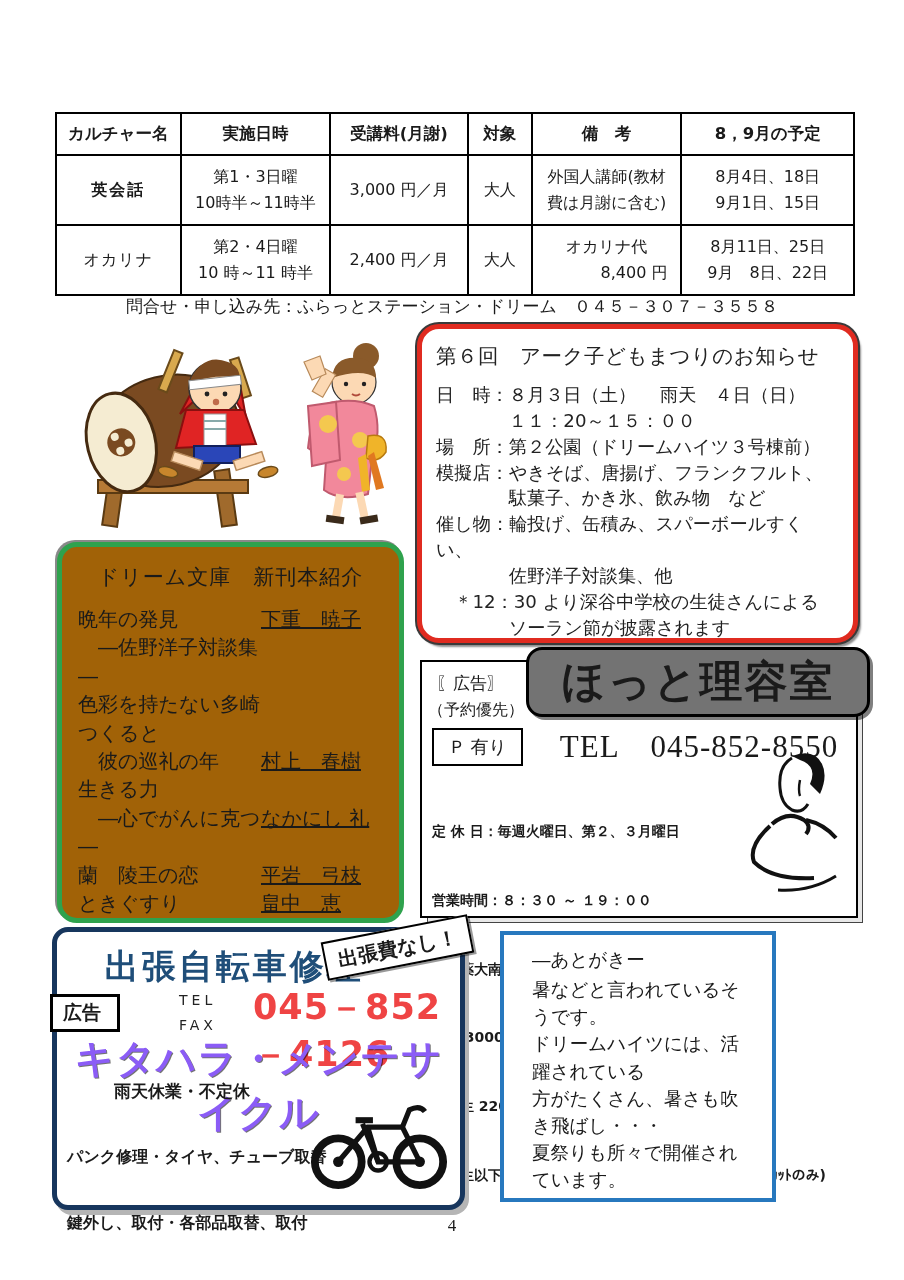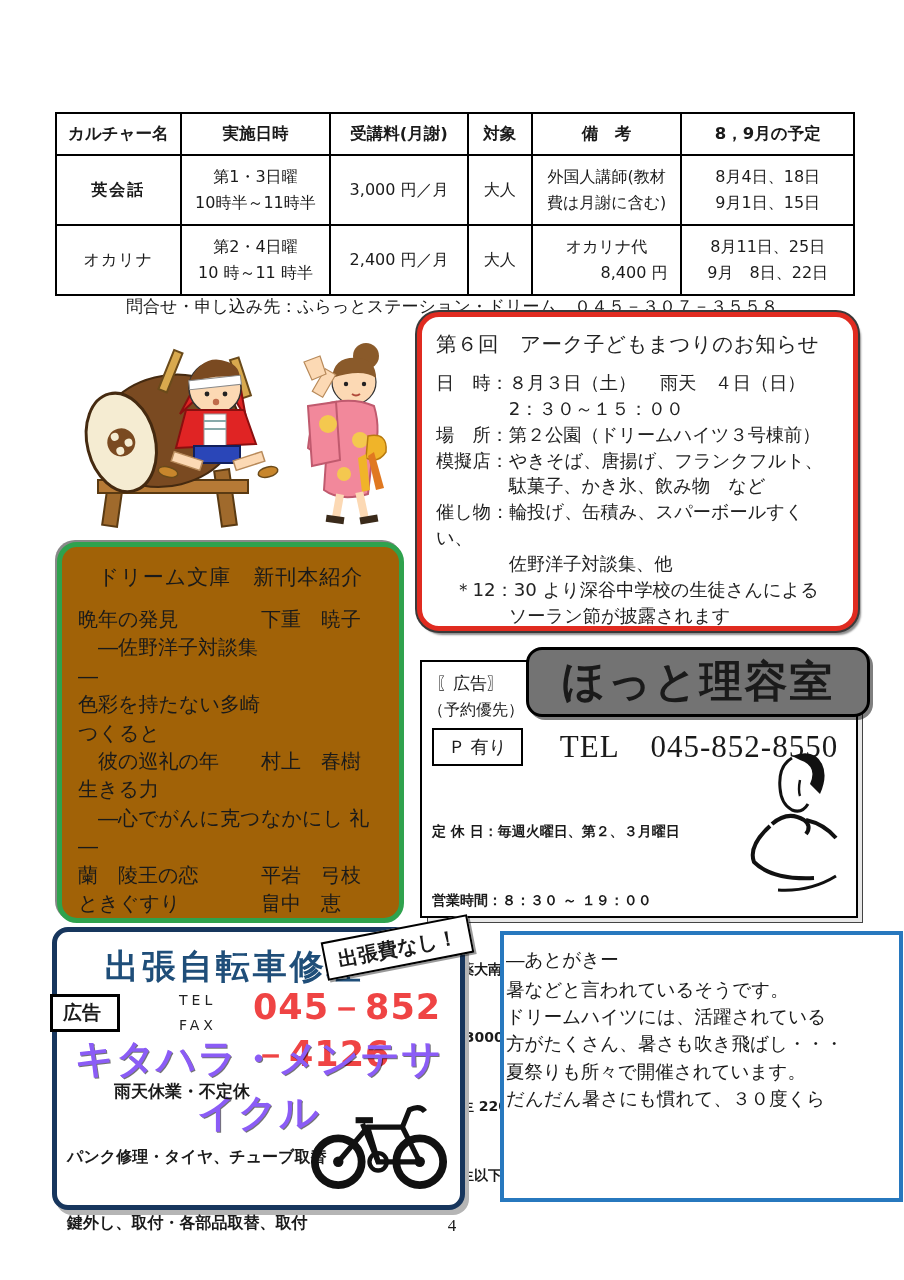--- a/index.html
+++ b/index.html
@@ -15,33 +15,33 @@
   table.school td { height:70px; font-size:16px; line-height:1.6; }
   td.cname1 { font-size:23px; font-weight:700; letter-spacing:2px; }
   td.cname2 { font-size:20px; font-weight:500; letter-spacing:1px; }
   td.fee { font-size:17px; }
   td.target { font-size:18px; }
   td.note { text-align:left; padding-left:8px; font-size:15.5px; }
   .note-r2 { display:block; text-align:right; padding-right:10px; }
 
   .contact-line { position:absolute; top:295px; left:0; width:100%; text-align:center; font-size:17px; }
 
-  .festival-box { position:absolute; left:417px; top:312px; width:441px; height:319px;
+  .festival-box { position:absolute; left:417px; top:324px; width:441px; height:319px;
     border:5px solid #e02b20; border-radius:22px; background:#fff;
     box-shadow:0 0 0 2px #3a3a3a, 3px 4px 2px rgba(0,0,0,.45); padding:13px 14px; overflow:hidden; }
   .festival-title { font-size:20.5px; margin-bottom:12px; letter-spacing:.5px; color:#222; }
   .festival-line { font-size:18.2px; line-height:1.42; white-space:pre-wrap; color:#222; }
 
   .library-box { position:absolute; left:57px; top:542px; width:347px; height:381px;
     border:5px solid #2fa24d; border-radius:20px; background:#a16207;
     box-shadow:-2px -2px 0 rgba(40,40,40,.55); padding:12px 16px 8px; overflow:hidden; }
   .library-title { text-align:center; font-size:21px; margin:4px 0 14px; letter-spacing:1px; }
   .book-row { display:flex; font-size:20px; line-height:1.42; }
   .book-title { flex:1; white-space:pre-wrap; }
-  .book-author { width:122px; white-space:pre-wrap; }
+  .book-author { width:122px; white-space:pre-wrap;text-decoration:underline; }
 
   .barber-box { position:absolute; left:420px; top:660px; width:438px; height:258px; background:#fff;
     border:2px solid #000; box-shadow:6px 6px 0 -2px #e8e8e8, 6px 6px 0 -1px #444; }
   .barber-adlabel { position:absolute; top:10px; left:14px; font-size:17px; }
   .barber-reserve { position:absolute; top:38px; left:6px; font-size:16px; }
   .barber-plate { position:absolute; top:-15px; left:104px; width:344px; height:70px;
     border:3px solid #000; border-radius:16px; background:#737373; display:flex; align-items:center;
     justify-content:center; font-size:43px; font-weight:900; letter-spacing:2px; box-shadow:3px 3px 0 rgba(0,0,0,.5); }
   .barber-parking { position:absolute; top:66px; left:10px; border:2px solid #000; padding:5px 14px;
     font-size:18px; font-family:"Liberation Serif", serif; }
@@ -64,22 +64,22 @@
     line-height:1.75; color:#222; }
   .bike-phone { position:absolute; top:52px; left:196px; font-size:35px; color:#ef4444;
     font-weight:600; letter-spacing:1px; }
   .bike-name { position:absolute; top:100px; left:0; width:100%; text-align:center; font-size:39px;
     font-weight:900; color:#8b5cf6; letter-spacing:1px; text-shadow:1px 1px 0 rgba(0,0,0,.55); }
   .bike-subline { position:absolute; top:148px; left:0; width:62%; text-align:center; font-size:17px; font-weight:600; }
   .bike-lines { position:absolute; top:170px; left:10px; width:300px; font-size:16px; font-weight:600;
     line-height:1.38; white-space:pre-wrap; }
   .bike-art { position:absolute; right:6px; bottom:12px; }
 
-  .afterword-box { position:absolute; left:500px; top:931px; width:403px; height:271px; background:#fff;
-    border:4px solid #2778be; padding:12px 2px; overflow:hidden; }
+  .afterword-box { position:absolute; left:500px; top:931px; width:276px; height:271px; background:#fff;
+    border:4px solid #2778be; padding:12px 28px; overflow:hidden; }
   .afterword-title { font-size:18.5px; margin-bottom:4px; }
   .afterword-line { font-size:18.5px; line-height:1.47; }
 
   .page-number { position:absolute; top:1216px; left:0; width:100%; text-align:center;
     font-family:"Liberation Serif", serif; font-size:17px; }
 
   .illo { position:absolute; }
 </style>
 </head>
 <body>
@@ -196,21 +196,21 @@
     <path d="M84,114 L88,150 L80,152 L76,118 Z" fill="#f0b429"></path>
     <rect x="52" y="154" width="8" height="24" fill="#fcd9b4" transform="rotate(10 56 166)"></rect>
     <rect x="76" y="152" width="8" height="26" fill="#fcd9b4" transform="rotate(-12 80 165)"></rect>
     <rect x="44" y="176" width="18" height="7" fill="#3a2a1a" transform="rotate(8 53 180)"></rect>
     <rect x="78" y="176" width="18" height="7" fill="#3a2a1a" transform="rotate(-10 87 180)"></rect>
   </svg>
 
   <div class="festival-box">
     <div class="festival-title">第６回　アーク子どもまつりのお知らせ</div>
     <div class="festival-line">日　時：８月３日（土）　 雨天　４日（日）</div>
-    <div class="festival-line">　　　　2：３０～１５：００</div>
+    <div class="festival-line">　　　　１１：20～１５：００</div>
     <div class="festival-line">場　所：第２公園（ドリームハイツ３号棟前）</div>
     <div class="festival-line">模擬店：やきそば、唐揚げ、フランクフルト、</div>
     <div class="festival-line">　　　　駄菓子、かき氷、飲み物　など</div>
     <div class="festival-line">催し物：輪投げ、缶積み、スパーボールすくい、</div>
     <div class="festival-line">　　　　佐野洋子対談集、他</div>
     <div class="festival-line">　＊12：30 より深谷中学校の生徒さんによる</div>
     <div class="festival-line">　　　　ソーラン節が披露されます</div>
     <div class="festival-line">　お友達、ご家族そろってお出かけください。</div>
   </div>
 

